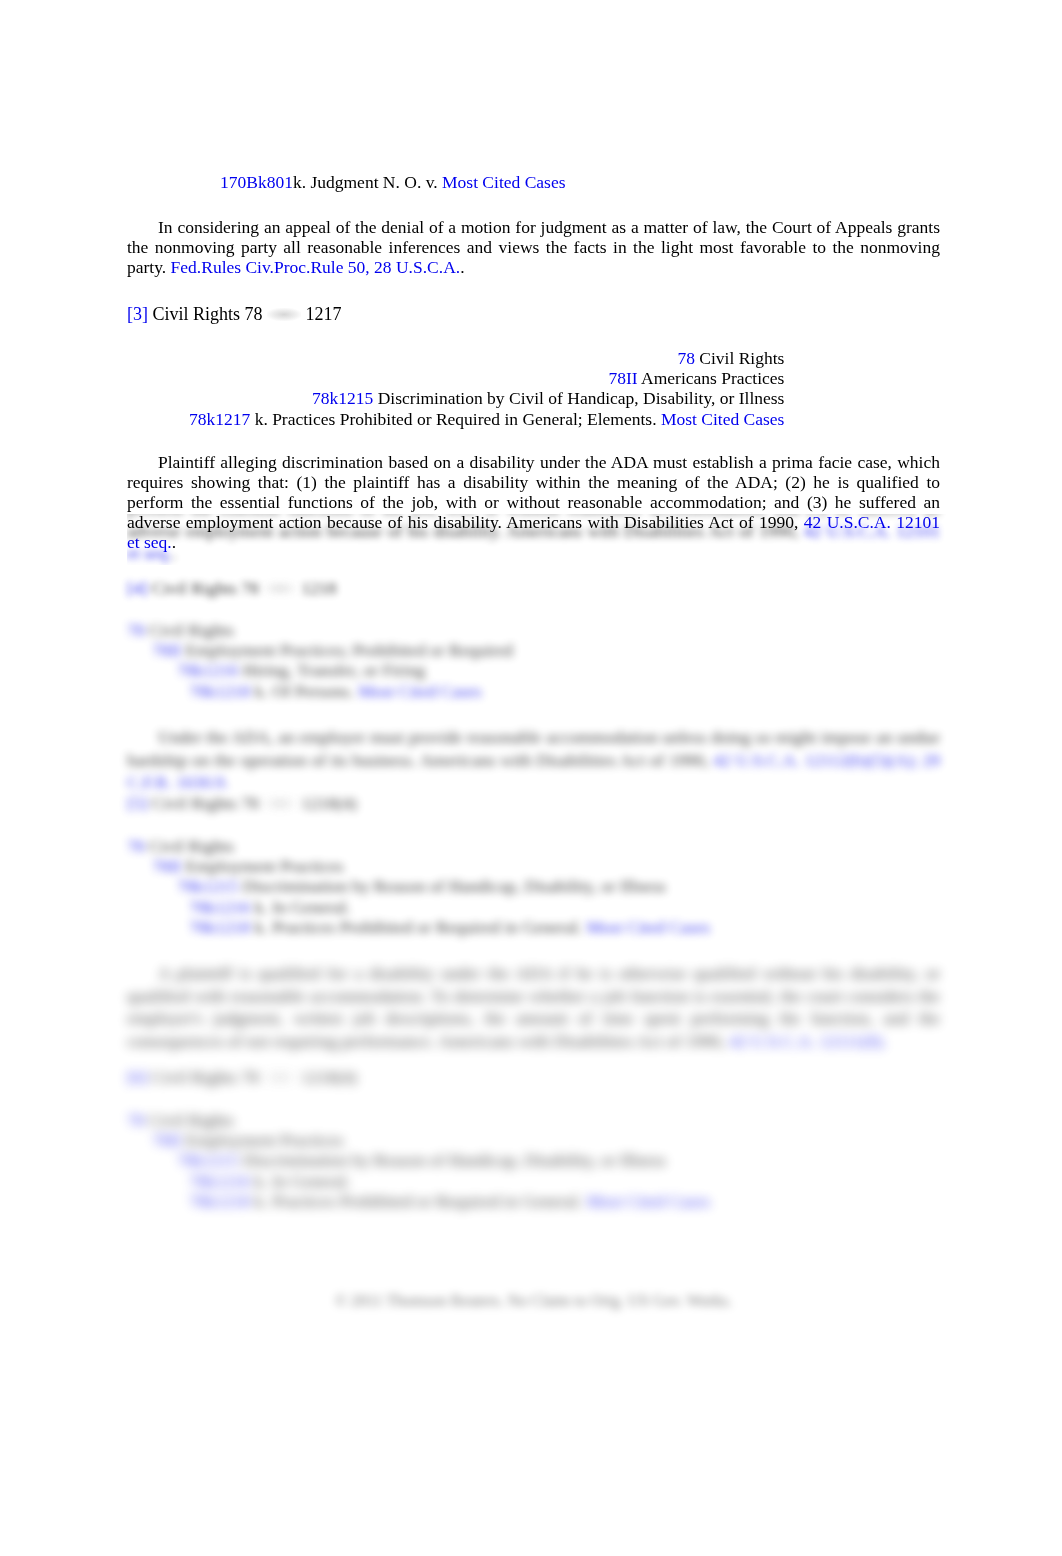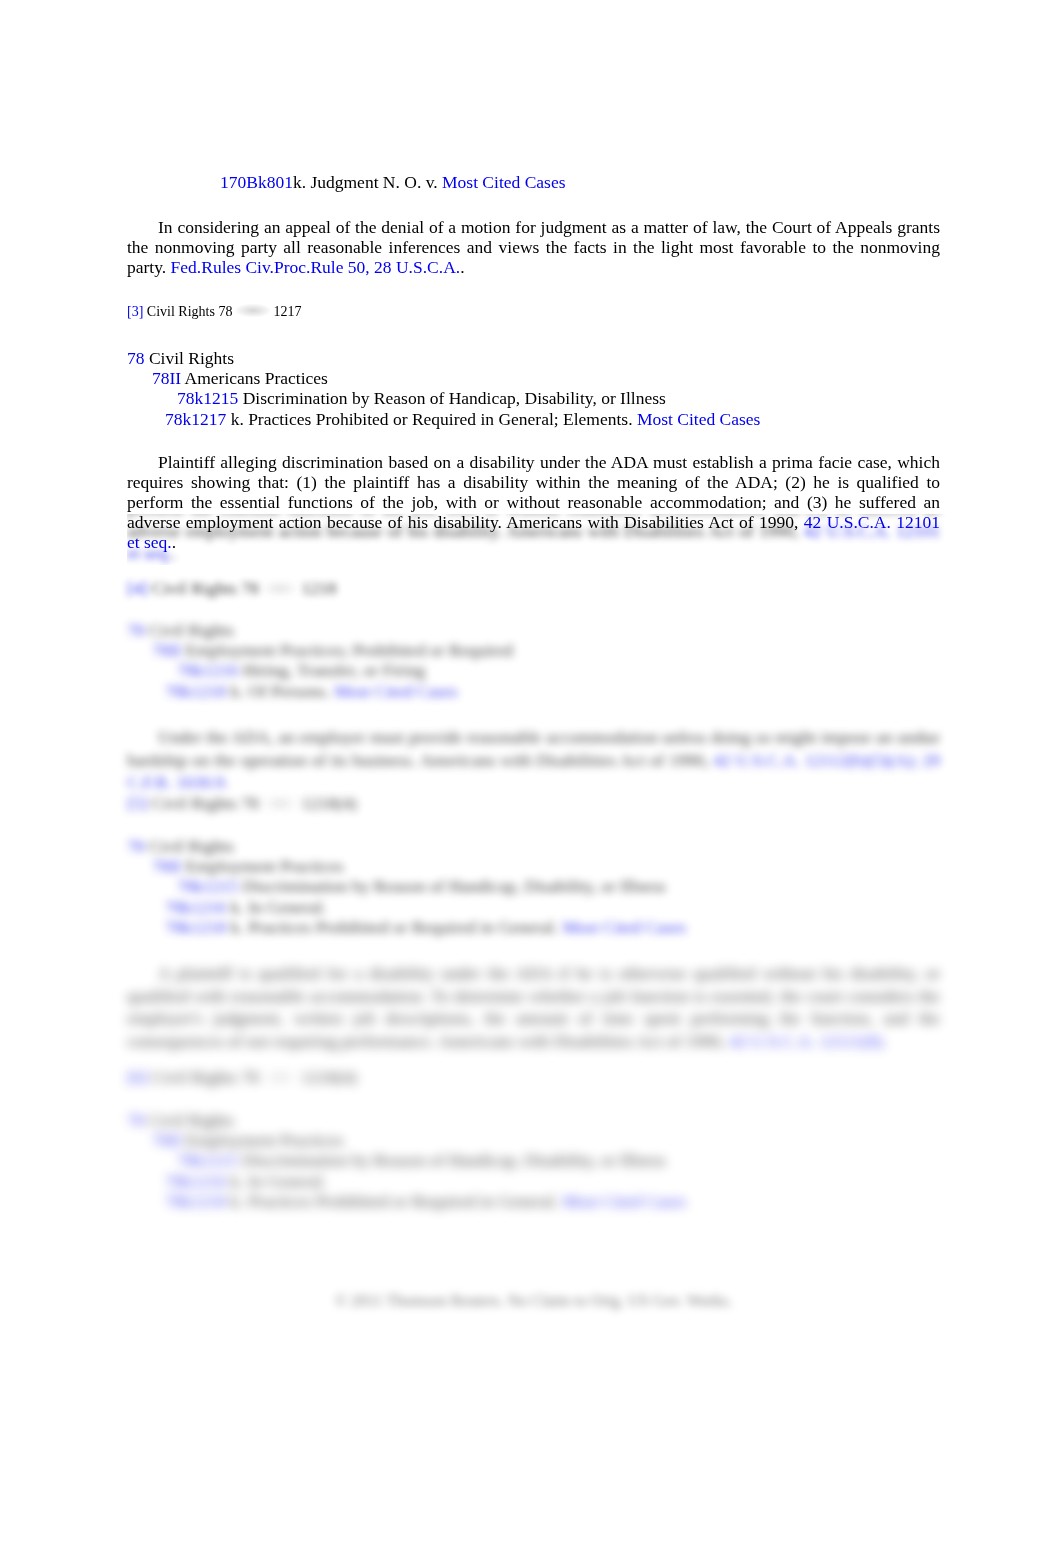--- a/index.html
+++ b/index.html
@@ -43,44 +43,45 @@
     line-height: 20px;
     text-align: justify;
     text-indent: 31px;
     margin: 0;
     hyphens: none;
   }
 
   .hn-head {
     position: absolute;
     left: 0;
-    font-size: 14px;
+    font-size: 18px;
     white-space: nowrap;
   }
 
   .keyglyph {
     display: inline-block;
     width: 34px;
     height: 13px;
     vertical-align: -1px;
     background: radial-gradient(ellipse at 50% 50%, rgba(120,120,120,0.30) 0%, rgba(150,150,150,0.16) 48%, rgba(255,255,255,0) 78%);
     border-radius: 4px;
   }
 
   .tree {
     position: absolute;
     left: 0;
     font-size: 17.5px;
     line-height: 20.2px;
+    text-align: right;
   }
   .tree div { white-space: nowrap; }
   .t0 { margin-left: 0px; }
   .t1 { margin-left: 25px; }
   .t2 { margin-left: 50px; }
-  .t3 { margin-left: 38px; }
+  .t3 { margin-left: 62px; }
 
   
 
   .blurwrap {
     position: absolute;
     left: 0;
     width: 845px;
   }
   .b3 { filter: blur(3.8px); opacity: 0.80; }
   .b4 { filter: blur(4.4px); opacity: 0.78; }
@@ -132,21 +133,21 @@
   <div class="hn-head" style="top:304px;">
     <span class="link">[3]</span>
     <span>Civil Rights 78</span>
     <span class="keyglyph"></span>
     <span>1217</span>
   </div>
 
   <div class="tree" style="top:348px;">
     <div class="t0"><span class="link">78</span> <span>Civil Rights</span></div>
     <div class="t1"><span class="link">78II</span> <span>Americans Practices</span></div>
-    <div class="t2"><span class="link">78k1215</span> <span>Discrimination by Reason of Handicap, Disability, or Illness</span></div>
+    <div class="t2"><span class="link">78k1215</span> <span>Discrimination by Civil of Handicap, Disability, or Illness</span></div>
     <div class="t3"><span class="link">78k1217</span> <span>k. Practices Prohibited or Required in General; Elements.</span> <span class="link">Most Cited Cases</span></div>
   </div>
 
   <p class="para" style="top:452px;"><span>Plaintiff alleging discrimination based on a disability under the ADA must establish a prima facie case, which requires showing that: (1) the plaintiff has a disability within the meaning of the ADA; (2) he is qualified to perform the essential functions of the job, with or without reasonable accommodation; and (3) he suffered an adverse employment action because of his disability. Americans with Disabilities Act of 1990, </span><span class="link">42 U.S.C.A. 12101 et seq.</span><span>.</span></p>
 
   <div class="blurwrap b3" style="top:452px; pointer-events:none; clip-path: inset(62px 0 0 0);">
     <p class="blur-para"><span>Plaintiff alleging discrimination based on a disability under the ADA must establish a prima facie case, which requires showing that: (1) the plaintiff has a disability within the meaning of the ADA; (2) he is qualified to perform the essential functions of the job, with or without reasonable accommodation; and (3) he suffered an adverse employment action because of his disability. Americans with Disabilities Act of 1990, </span><span class="link">42 U.S.C.A. 12101 et seq.</span><span>.</span></p>
   </div>
 
   <div class="blurwrap b3" style="top:578px;">

